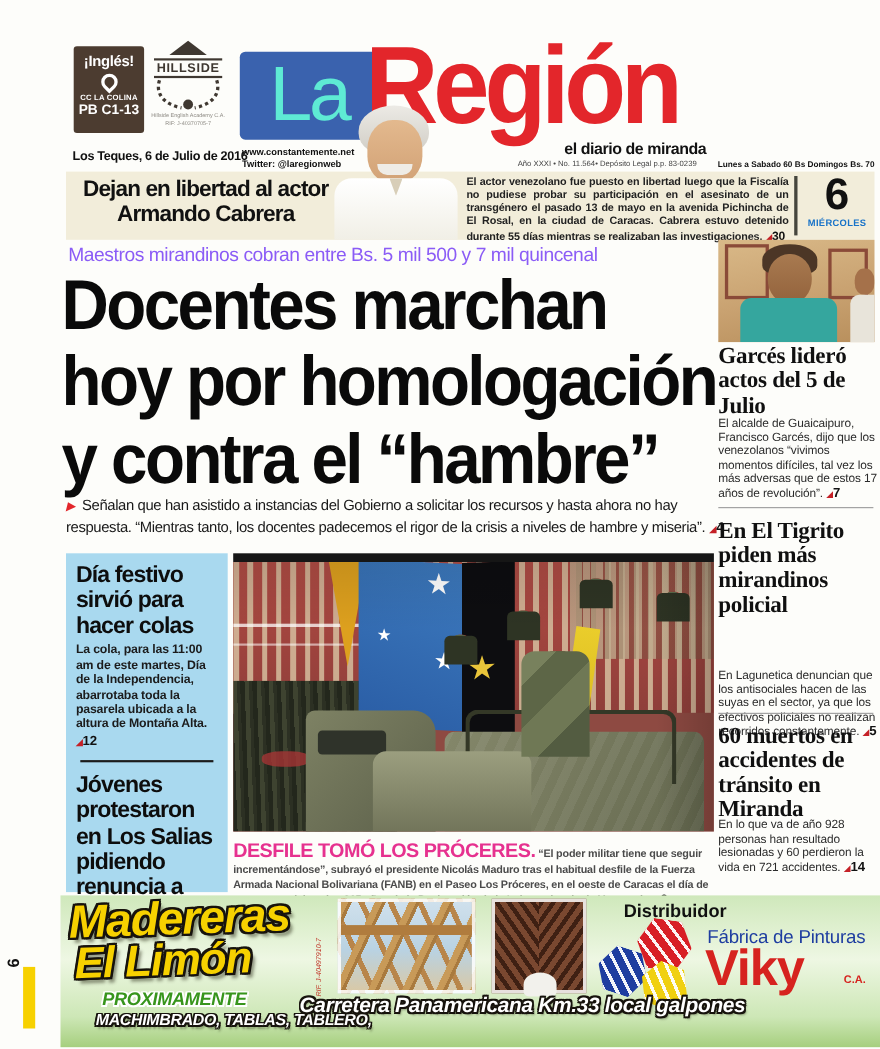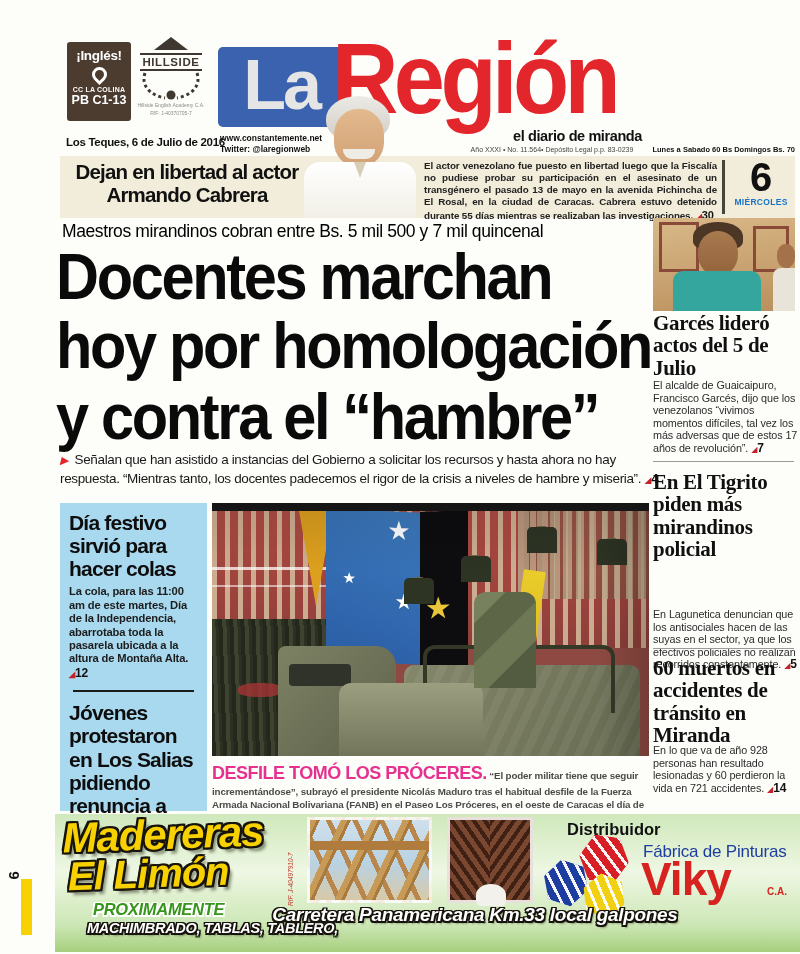--- a/index.html
+++ b/index.html
@@ -37,21 +37,21 @@
   .roof{width:0;height:0;border-left:17px solid transparent;border-right:17px solid transparent;
         border-bottom:13px solid #3f3831;margin:0 auto 2px;}
   #hillside .name{display:inline-block;font-size:11.5px;font-weight:bold;letter-spacing:.6px;
         border-top:2px solid #3f3831;border-bottom:2px solid #3f3831;padding:1px 2px;text-align:right;}
   #hillside .tiny{font-size:5px;color:#8d8a83;line-height:1.25;margin-top:2px;}
 
   #date-line{left:66px;top:136px;width:160px;font-size:11.5px;font-weight:bold;letter-spacing:-.3px;}
 
   #la-box{left:218px;top:47px;width:126px;height:80px;background:var(--logo-blue,#3a62ae);border-radius:5px;
           display:flex;align-items:center;justify-content:center;}
-  #la-box .la{color:#e5e5e5;font-size:70px;font-weight:bold;letter-spacing:-3px;line-height:1;margin-top:-4px;}
+  #la-box .la{color:#5eead4;font-size:70px;font-weight:normal;letter-spacing:-3px;line-height:1;margin-top:-4px;}
   #region{left:332px;top:28px;font-size:100px;font-weight:bold;color:var(--logo-red,#e3262b);
           letter-spacing:-5px;line-height:1;transform:scaleX(.92);transform-origin:left top;white-space:nowrap;}
   #tagline{left:462px;top:128px;width:180px;text-align:right;font-size:14.5px;font-weight:bold;letter-spacing:-.4px;}
   #issue{left:462px;top:146px;width:180px;text-align:center;font-size:7px;color:#444;}
   #web{left:220px;top:133px;font-size:8.5px;font-weight:bold;}
   #twitter{left:220px;top:144px;font-size:8.5px;font-weight:bold;}
   #price{left:652px;top:145px;width:143px;text-align:right;font-size:7.5px;font-weight:bold;}
 
   
   #band{left:60px;top:156px;width:735px;height:62px;background:var(--cream,#f2edda);}
@@ -71,21 +71,21 @@
                background:linear-gradient(#eceae5,#cfccc4);}
   #actor .face{position:absolute;left:32px;top:13px;width:50px;height:57px;border-radius:46% 46% 42% 42%;
                background:linear-gradient(#e3b98e,#d2a276);}
   #actor .mus{position:absolute;left:41px;top:53px;width:32px;height:10px;border-radius:0 0 9px 9px;background:#efece6;}
   #actor .shirt{position:absolute;left:2px;top:66px;width:112px;height:56px;border-radius:16px 16px 0 0;
                background:linear-gradient(#ffffff,#f1efe6);}
   #actor .col{position:absolute;left:52px;top:66px;width:12px;height:16px;background:#d8ceb8;
               clip-path:polygon(0 0,100% 0,50% 100%);}
 
   
-  #kicker{left:62px;top:221px;font-size:17.5px;letter-spacing:-.4px;color:#000000;white-space:nowrap;}
+  #kicker{left:62px;top:221px;font-size:17.5px;letter-spacing:-.4px;color:#8b5cf6;white-space:nowrap;}
   .hl{left:56px;font-size:64px;font-weight:bold;color:#0a0a0a;letter-spacing:-2.5px;line-height:1;
       transform:scaleX(.93);transform-origin:left top;white-space:nowrap;}
   #hl1{top:245px;} #hl2{top:314px;} #hl3{top:385px;}
   #deck{left:60px;top:450px;width:600px;font-size:13.5px;line-height:1.42;letter-spacing:-.35px;color:#191919;}
   #deck .arr{font-size:11px;margin-right:3px;}
   #deck .tri{font-size:9px;} #deck .pgn{font-size:13px;}
 
   
   #cyan{left:60px;top:503px;width:147px;height:308px;background:var(--cyan-panel,#a9d9ef);
         box-sizing:border-box;padding:8px 9px;}

